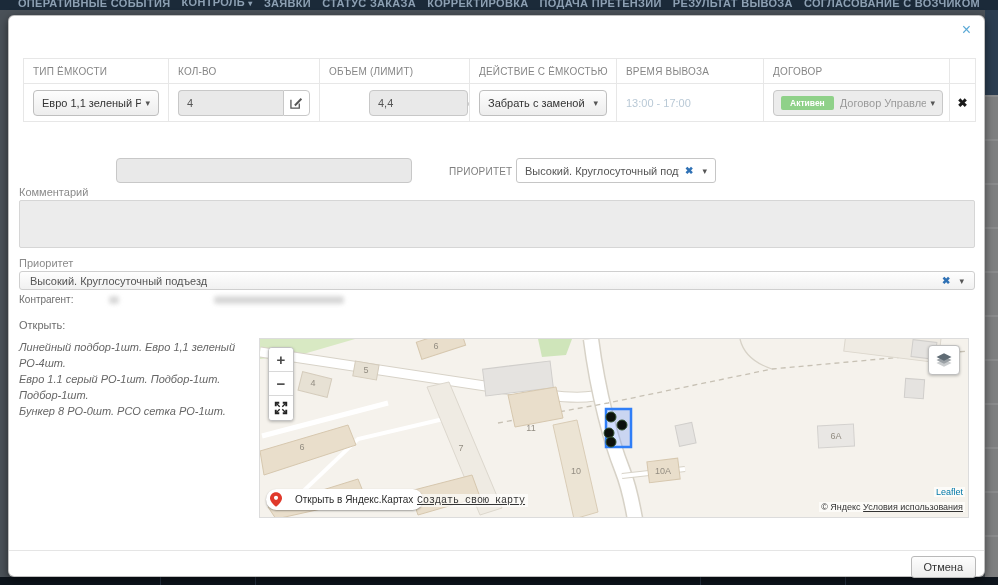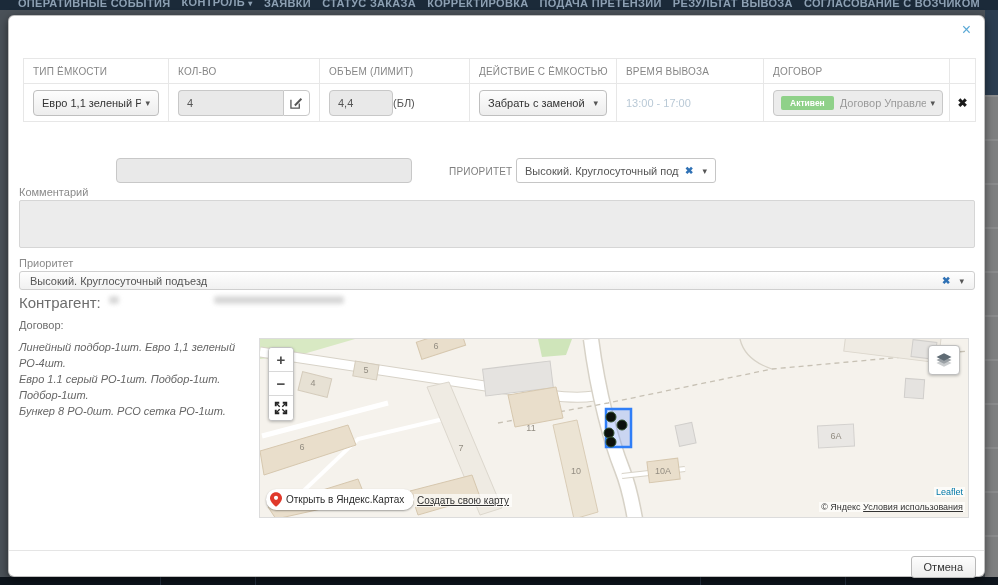--- a/index.html
+++ b/index.html
@@ -95,21 +95,21 @@
   .comment-box { position:absolute; left:10px; top:184px; width:956px; height:48px;
     background:#ececec; border:1px solid #d6d6d6; border-radius:2px; resize:none;
     font-family:"Liberation Sans",sans-serif; }
   .priority-lbl { position:absolute; left:10px; top:241px; font-size:11px; color:#8a8a8a; }
   .priority-dd { position:absolute; left:10px; top:255px; width:956px; height:19px;
     background:linear-gradient(#fefefe,#f1f1f1); border:1px solid #cfcfcf; border-radius:3px;
     display:flex; align-items:center; padding:0 10px; font-size:11px; color:#555; cursor:pointer; }
   .priority-dd .txt { flex:1; white-space:nowrap; overflow:hidden; }
 
   
-  .counterparty-lbl { position:absolute; left:10px; top:278px; font-size:15px; color:#6d6d6d; }
+  .counterparty-lbl { position:absolute; left:10px; top:278px; font-size:10px; color:#6d6d6d; }
   .redact { position:absolute; top:280px; height:8px; background:#b9b9b9; filter:blur(2px);
     opacity:.55; border-radius:3px; }
   .r1 { left:100px; width:10px; } .r2 { left:205px; width:130px; }
   .site-lbl { position:absolute; left:10px; top:303px; font-size:11px; color:#6d6d6d; }
   .summary { position:absolute; left:10px; top:323px; font-size:11px; color:#666;
     line-height:16px; width:235px;font-style:italic; }
 
   
   .map { position:absolute; left:250px; top:322px; width:710px; height:180px;
     border:1px solid #dcdcdc; overflow:hidden; background:#f5f2ec; }
@@ -121,25 +121,25 @@
     z-index:3; overflow:hidden; }
   .zbtn { width:100%; height:24px; display:flex; align-items:center; justify-content:center;
     font-size:15px; font-weight:bold; color:#4a4a4a; border-bottom:1px solid #d8d8d8;
     cursor:pointer; background:#fff; }
   .zbtn:last-child { border-bottom:none; }
   .layersctl { position:absolute; right:8px; top:6px; width:32px; height:30px; background:#fff;
     border:1px solid #bfbfbf; border-radius:4px; box-shadow:0 1px 3px rgba(0,0,0,.25);
     display:flex; align-items:center; justify-content:center; z-index:3; cursor:pointer; }
   .ya-pill { position:absolute; left:6px; bottom:7px; height:21px; background:#fff;
     border-radius:11px; box-shadow:0 1px 2px rgba(0,0,0,.35); display:flex; align-items:center;
-    padding:0 10px 0 4px; gap:4px; font-size:10px; color:#2b2b2b; z-index:3; cursor:pointer;
+    padding:0 10px 0 4px; gap:13px; font-size:10px; color:#2b2b2b; z-index:3; cursor:pointer;
     white-space:nowrap; }
   .create-link { position:absolute; left:154px; bottom:10px; font-size:10px; color:#333;
     text-decoration:underline; background:rgba(255,255,255,.65); padding:1px 3px; z-index:3;
-    cursor:pointer; white-space:nowrap; }
+    cursor:pointer; white-space:nowrap;font-family:Liberation Mono, monospace; }
   .leaflet-link { position:absolute; right:3px; bottom:20px; font-size:9px; color:#0078a8;
     background:rgba(255,255,255,.65); padding:0 2px; z-index:3; cursor:pointer; }
   .map-copy { position:absolute; right:3px; bottom:5px; font-size:9px; color:#333;
     background:rgba(255,255,255,.65); padding:0 2px; z-index:3; white-space:nowrap; }
   .map-copy .terms { text-decoration:underline; cursor:pointer; }
 
   
   .footer { position:absolute; left:0; bottom:0; width:100%; height:26px;
     border-top:1px solid #e5e5e5; }
   .btn-cancel { position:absolute; right:8px; top:5px; height:22px; padding:0 12px;
@@ -210,21 +210,21 @@
           <input class="gininp" disabled="" value="4" style="">
           <span class="gbtn">
             <svg width="13" height="13" viewBox="0 0 14 14">
                 <path d="M1,4 L1,13 L10,13 L10,8" stroke="#555" stroke-width="1.4" fill="none"></path>
                 <path d="M4.5,9.5 L11.5,2.2 L13,3.8 L6,11 Z" fill="#555"></path>
               </svg>
           </span>
         </div>
       </div>
       <div class="ccell c3">
-        <input class="dis-inp" style="width: 64px;" disabled="" value="4,4">
+        <input class="dis-inp" style="width: 99px; margin-left: 40px;" disabled="" value="4,4">
         <span class="unit">(БЛ)</span>
       </div>
       <div class="ccell c4">
         <div class="selbox">
           <span class="txt">Забрать с заменой</span>
           <span class="caret">▾</span>
         </div>
       </div>
       <div class="ccell c5">
         <span class="timeval">13:00 - 17:00</span>
@@ -260,21 +260,21 @@
   <div class="priority-lbl">Приоритет</div>
   <div class="priority-dd">
     <span class="txt">Высокий. Круглосуточный подъезд</span>
     <span class="xclear">✖</span>
     <span class="caret">▾</span>
   </div>
 
   <div class="counterparty-lbl">Контрагент:</div>
   <div class="redact r1"></div>
   <div class="redact r2"></div>
-  <div class="site-lbl">Договор:</div>
+  <div class="site-lbl">Открыть:</div>
   <div class="summary">
     <div>Линейный подбор-1шт. Евро 1,1 зеленый РО-4шт.</div>
     <div>Евро 1.1 серый РО-1шт. Подбор-1шт. Подбор-1шт.</div>
     <div>Бункер 8 РО-0шт. РСО сетка РО-1шт.</div>
   </div>
 
   <div class="map">
     <svg class="base" width="710" height="180" viewBox="0 0 710 180">
       <rect width="710" height="180" fill="#f5f2ec"></rect>
       <polygon points="0,0 95,0 40,16 0,20" fill="#d8e9c3"></polygon>

